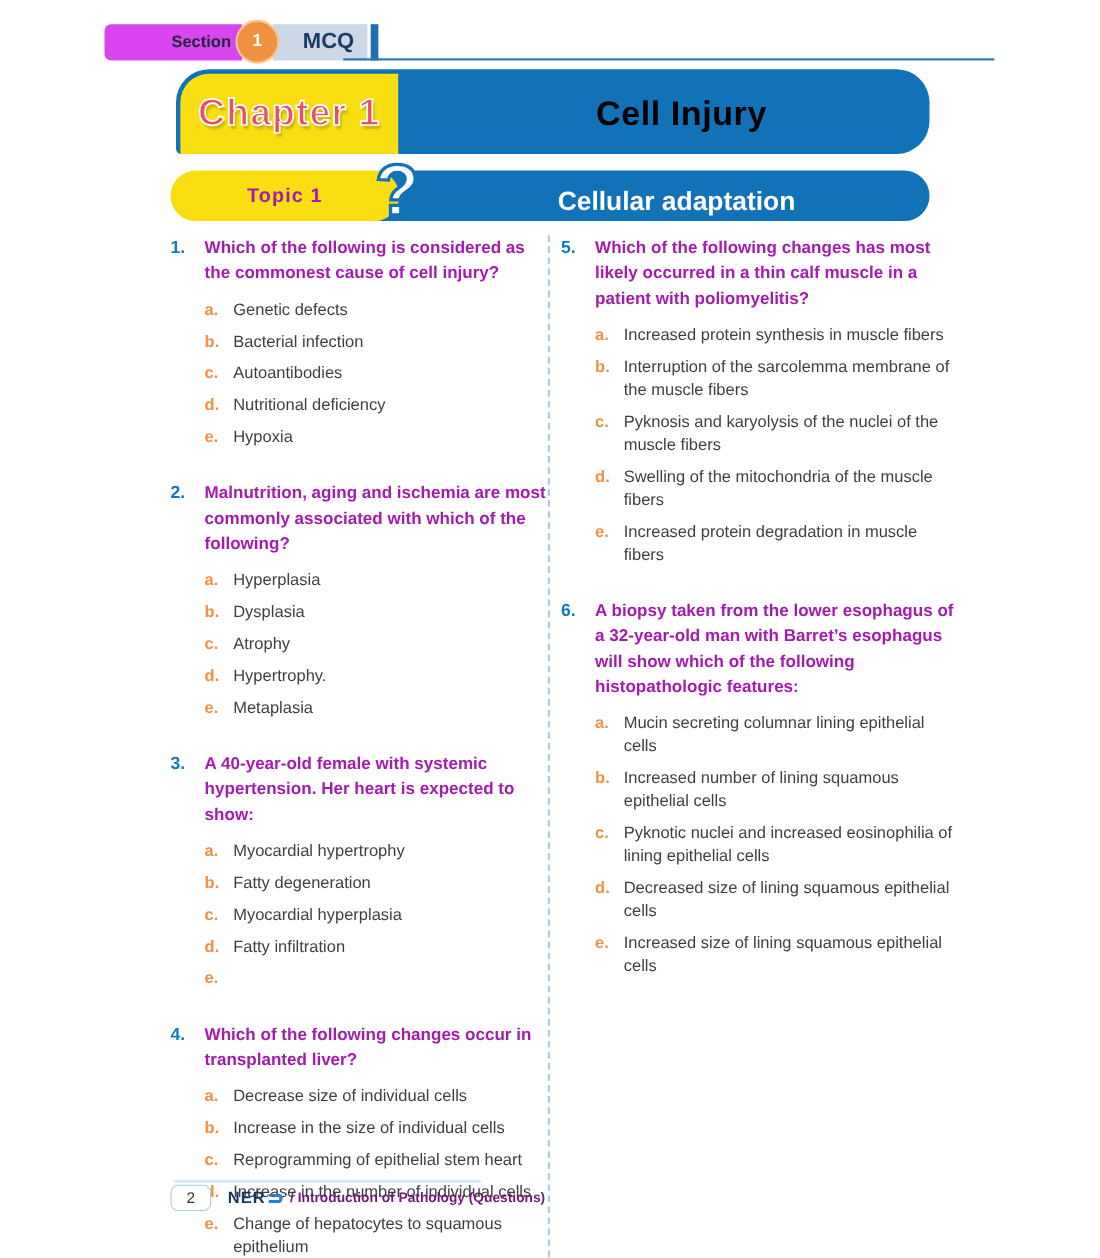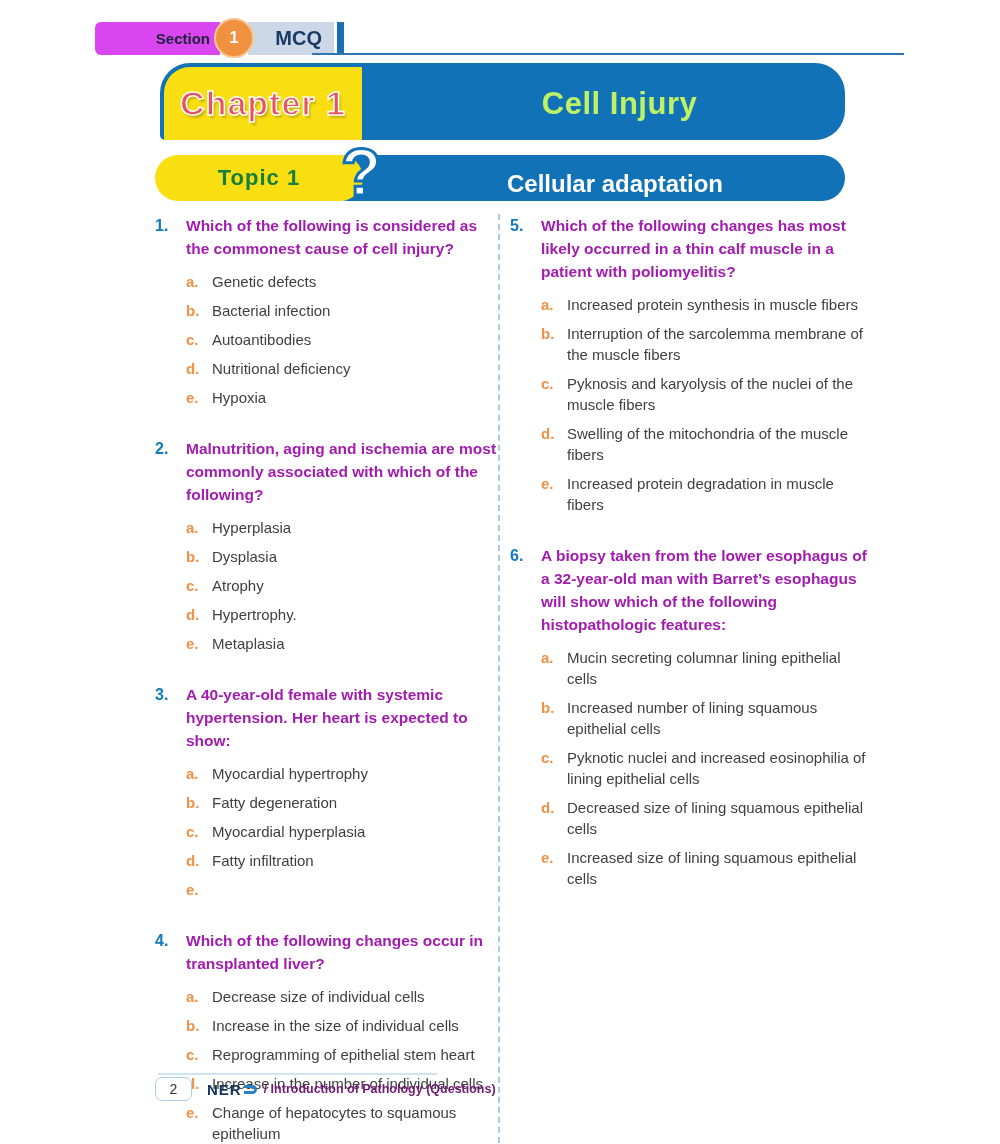--- a/index.html
+++ b/index.html
@@ -17,30 +17,30 @@
   .tab-end-bar { width:7px; background:#1d6fb5; margin-left:3px; }
   .top-rule { position:absolute; top:53px; left:312px; width:592px; height:2px; background:#2e77b5; }
 
   
   .chapter-header { position:absolute; top:63px; left:160px; width:685px; height:77px; background:#1272b8;
     border-radius:30px 30px 30px 5px; overflow:hidden; display:flex; padding:4px 0 0 4px; }
   .chapter-yellow { width:198px; background:#f9df12; border-radius:26px 0 0 0; display:flex; align-items:center; justify-content:center; }
   .chapter-label { font-size:34px; font-weight:bold; color:#e8515f; -webkit-text-stroke:1.5px #ffffff; letter-spacing:1px;
     text-shadow:2px 3px 2px rgba(120,100,10,0.35); }
   .chapter-blue { flex:1; display:flex; align-items:center; justify-content:center; }
-  .chapter-title { color:#bef264; font-weight:bold; font-size:31px; letter-spacing:0.5px;margin-left:32px; }
+  .chapter-title { color:#000000; font-weight:bold; font-size:31px; letter-spacing:0.5px;margin-left:32px; }
 
   
   .topic-bar { position:absolute; top:155px; left:155px; width:690px; height:46px; }
   .topic-blue { position:absolute; left:170px; right:0; top:0; bottom:0; background:#1272b8; border-radius:23px;
     display:flex; align-items:center; justify-content:center; }
   .topic-title { color:#fff; font-weight:bold; font-size:24px; padding-left:60px;margin-top:12px; }
   .topic-yellow { position:absolute; left:0; top:0; bottom:0; width:208px; background:#f9df12; border-radius:23px;
     display:flex; align-items:center; justify-content:center; z-index:1; }
-  .topic-label { color:#15803d; font-weight:bold; font-size:22px; letter-spacing:1px; }
+  .topic-label { color:#a21caf; font-weight:bold; font-size:18px; letter-spacing:1px; }
   .topic-qmark { position:absolute; left:186px; top:-16px; z-index:2; font-size:66px; font-weight:bold; color:#ffffff;
     -webkit-text-stroke:3px #1272b8; line-height:1; }
 
   
   .questions { position:absolute; top:214px; left:155px; width:717px; display:flex; align-items:stretch; }
   .col-left { width:343px; }
   .col-right { flex:1; border-left:2px dashed #a8cbe6; padding-left:10px; }
   .question { display:flex; margin-bottom:21px; }
   .q-num { width:31px; flex-shrink:0; color:#1079bf; font-weight:bold; font-size:16px; line-height:23px; }
   .q-body { flex:1; }

